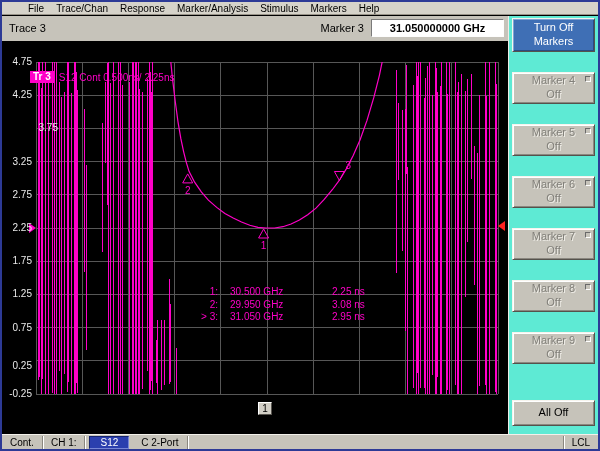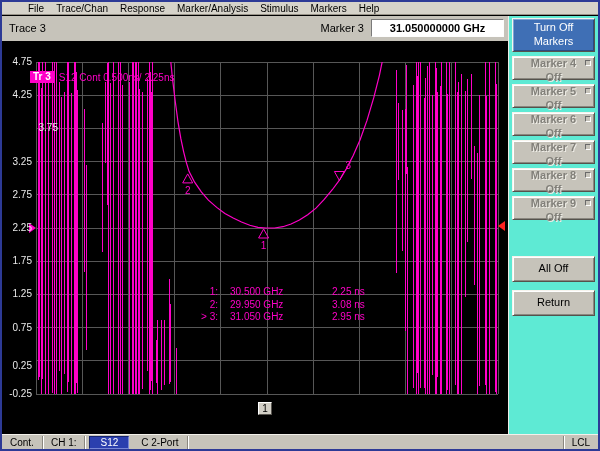--- a/index.html
+++ b/index.html
@@ -21,21 +21,21 @@
     text-align:center;border:1px solid;border-color:#7a7a7a #fdfdfd #fdfdfd #7a7a7a;}
   
   .sidebar{position:absolute;top:14px;right:0;width:90px;height:418px;background:#5eead4;
     padding:2px 3px;border-left:1px solid #efede7;z-index:3;}
   .btn{display:block;width:100%;font-family:inherit;font-size:11px;line-height:1.25;padding:0;margin:0;
     background:#c6c3ba;color:#000;cursor:pointer;
     border:1px solid;border-color:#f6f4ee #55524c #55524c #f6f4ee;
     box-shadow:inset 1px 1px 0 #ffffff, inset -1px -1px 0 #8a877f;}
   .btn.primary{background:#3f6fb5;color:#fff;height:34px;
     box-shadow:inset 1px 1px 0 #7fa3d4, inset -1px -1px 0 #2a4b80;}
-  .btn.marker-off{height:24px;margin-top:4px;color:#82807a;position:relative;text-shadow:1px 1px 0 #eeece6;font-weight:bold;}
+  .btn.marker-off{height:32px;margin-top:20px;color:#82807a;position:relative;text-shadow:1px 1px 0 #eeece6;}
   .ind{position:absolute;top:3px;right:3px;width:6px;height:6px;background:#c6c3ba;
     border:1px solid;border-color:#6a6a6a #fff #fff #6a6a6a;}
   .btn.alloff{height:26px;margin-top:36px;}
   .btn.return{height:26px;margin-top:8px;}
   .btn.transform{height:28px;margin-top:22px;}
   
   .chart{position:absolute;top:39px;left:0;width:506px;height:393px;background:#000;}
   #plot{position:absolute;top:0;left:0;}
   .tracebar{position:absolute;top:1px;left:28px;display:flex;gap:5px;align-items:center;
     font-size:10px;z-index:2;white-space:nowrap;margin-top:29px;}

